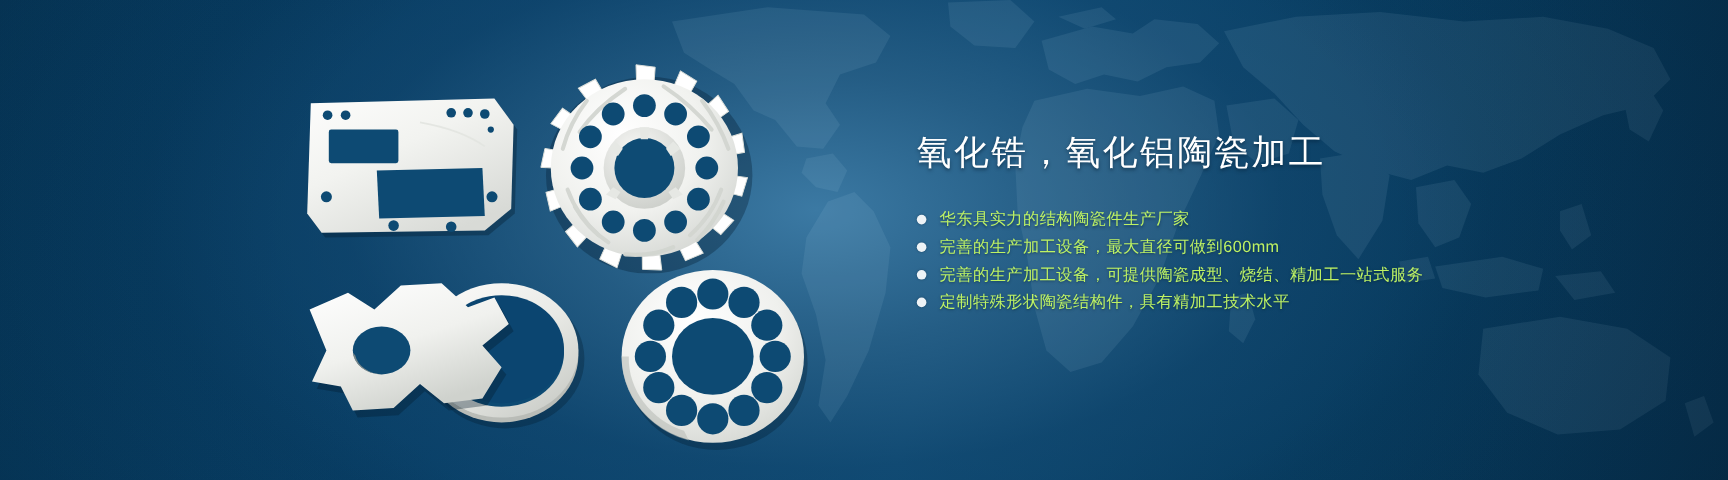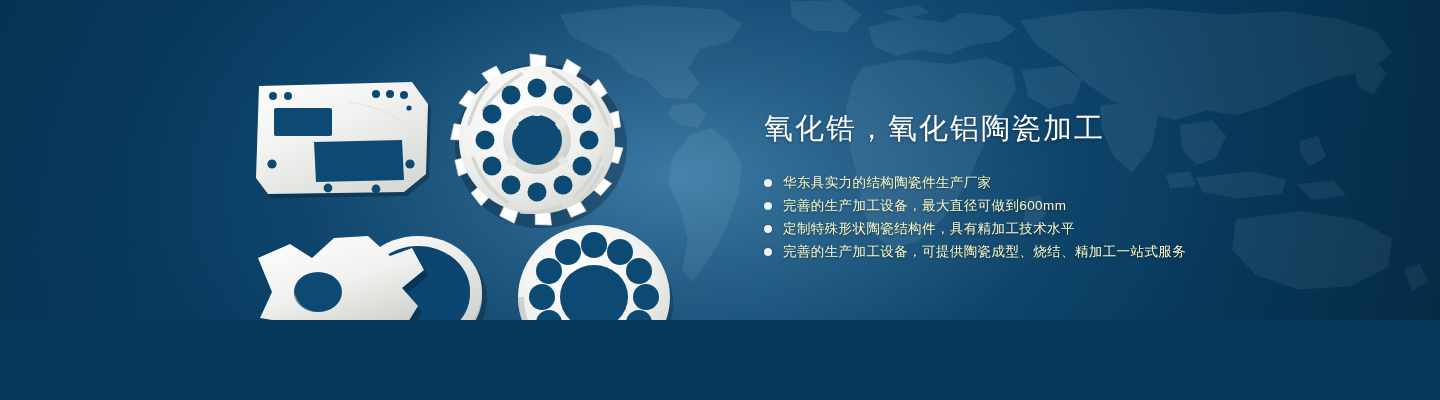--- a/index.html
+++ b/index.html
@@ -5,21 +5,21 @@
   * { box-sizing: border-box; margin: 0; padding: 0; }
   html, body { width: 1440px; height: 400px; overflow: hidden; }
   body {
     font-family: "Liberation Sans", "DejaVu Sans", sans-serif;
     background: #07395c;
   }
 
   #banner {
     position: relative;
     width: 1440px;
-    height: 320px;
+    height: 400px;
     overflow: hidden;
     background: #07395c;
   }
 
   
   .bg-base {
     position: absolute; inset: 0;
     background: linear-gradient(105deg, #063a5e 0%, #08416a 30%, #0c4a74 55%, #073c60 80%, #062f4d 100%);
   }
   .bg-glow {
@@ -74,21 +74,21 @@
     width: 8px; height: 8px;
     border-radius: 50%;
     background: #eef3f6;
     margin-right: 11px;
     flex: 0 0 auto;
     box-shadow: 0 0 2px rgba(0,20,38,0.4);
   }
   .bullet-text {
     font-size: 13.5px;
     line-height: 23px;
-    color: #fef9c3;
+    color: #bef264;
     letter-spacing: 0.4px;
     white-space: nowrap;
     text-shadow: 0 1px 2px rgba(0,25,45,0.5);
   }
 </style>
 </head>
 <body>
 
 <div id="banner">
 
@@ -349,22 +349,22 @@
       <div class="bullet-row">
         <span class="bullet-dot"></span>
         <span class="bullet-text">华东具实力的结构陶瓷件生产厂家</span>
       </div>
       <div class="bullet-row">
         <span class="bullet-dot"></span>
         <span class="bullet-text">完善的生产加工设备，最大直径可做到600mm</span>
       </div>
       <div class="bullet-row">
         <span class="bullet-dot"></span>
-        <span class="bullet-text">定制特殊形状陶瓷结构件，具有精加工技术水平</span>
+        <span class="bullet-text">完善的生产加工设备，可提供陶瓷成型、烧结、精加工一站式服务</span>
       </div>
       <div class="bullet-row">
         <span class="bullet-dot"></span>
-        <span class="bullet-text">完善的生产加工设备，可提供陶瓷成型、烧结、精加工一站式服务</span>
+        <span class="bullet-text">定制特殊形状陶瓷结构件，具有精加工技术水平</span>
       </div>
     </div>
   </div>
 
 </div>
 
 </body></html>

